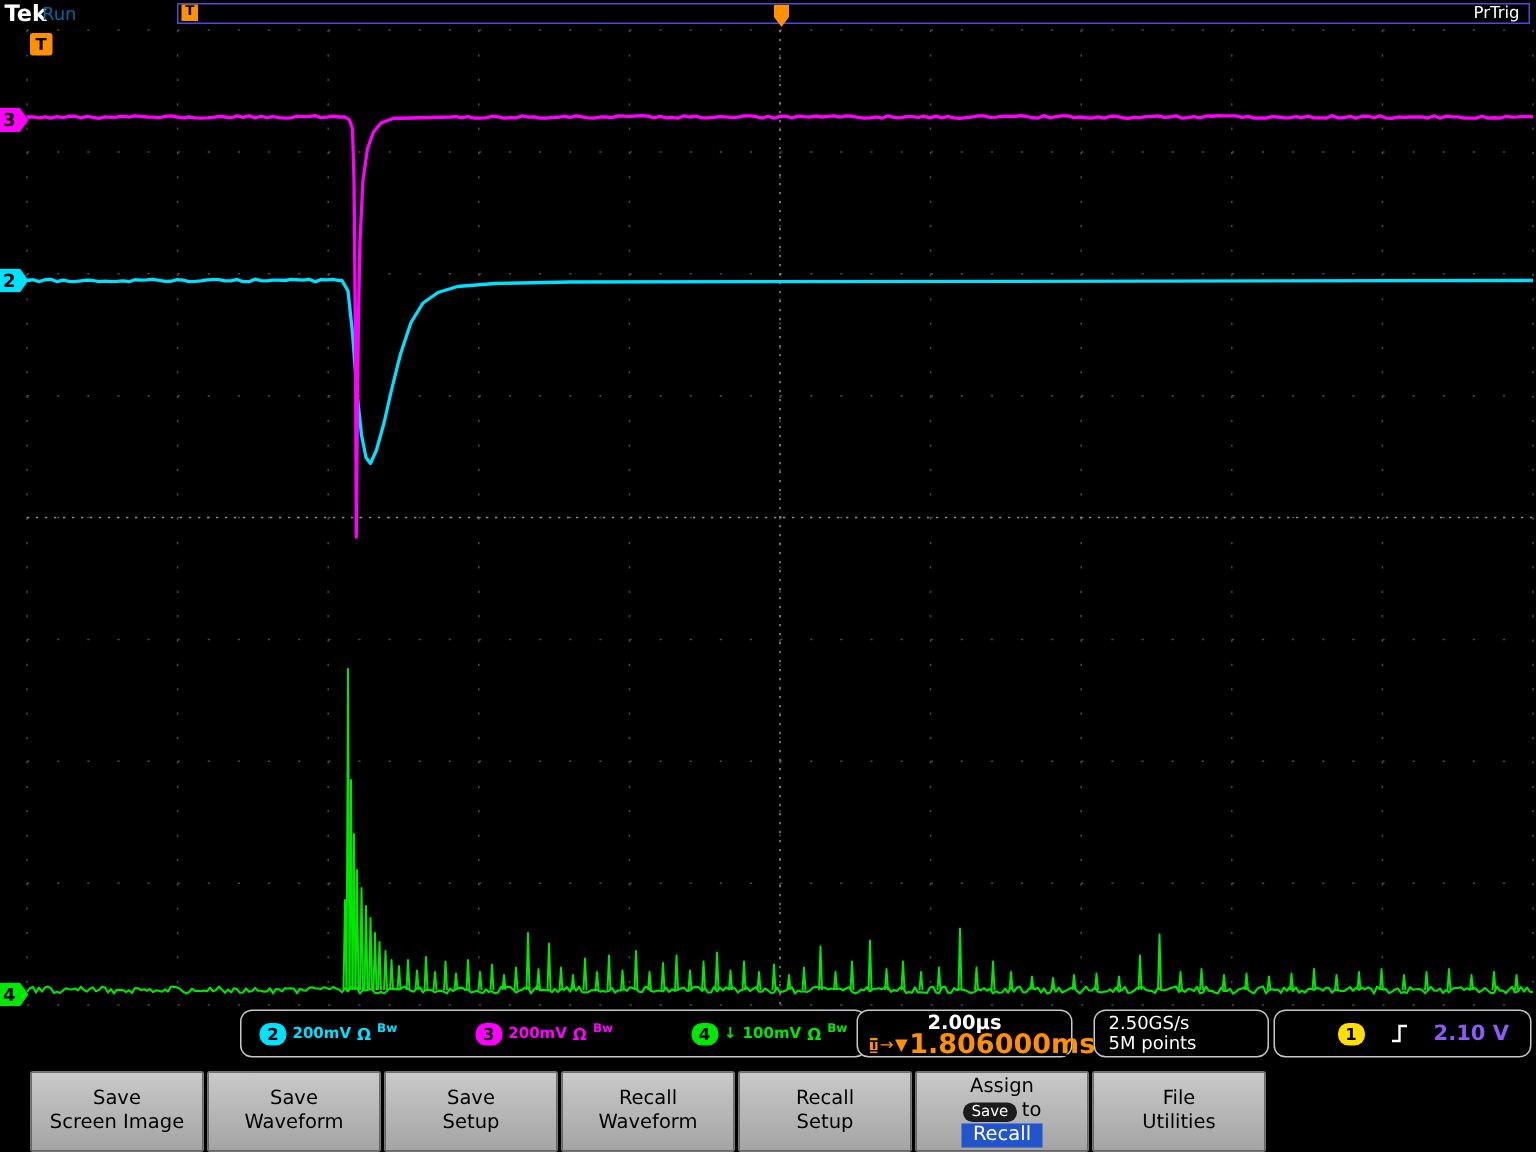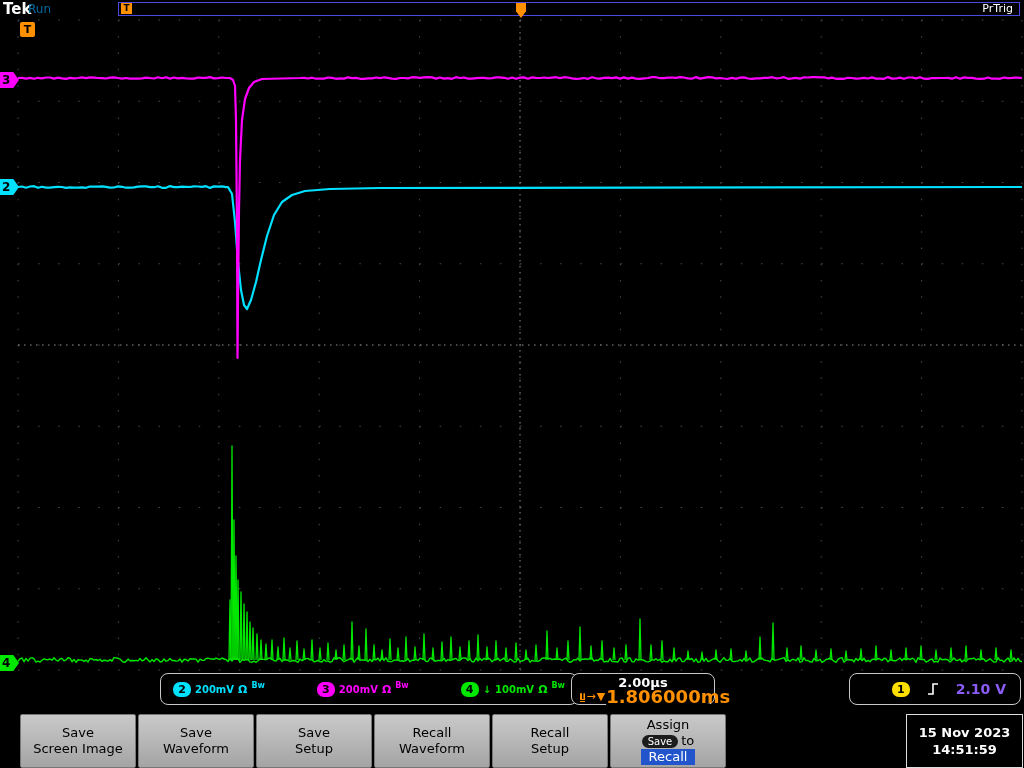--- a/index.html
+++ b/index.html
@@ -219,20 +219,24 @@
     <div class="box tbbox">
       <div class="tb1">2.00µs</div>
       <div class="tb2">
         <span class="tb-t">T</span>
           <span>→</span>
           <span>▼</span>
           <span class="tb-val">1.806000ms</span>
       </div>
     </div>
 
+    <div class="box acqbox">
+      <div>2.50GS/s</div>
+      <div>5M points</div>
+    </div>
 
     <div class="box trigbox">
       <span class="badge b1">1</span>
       <svg width="14" height="16">
         <polyline points="2,13 7,13 7,3 12,3" fill="none" stroke="#fff" stroke-width="1.6"></polyline>
       </svg>
       <span class="lvl">2.10 V</span>
     </div>
   </div>
 
@@ -258,18 +262,18 @@
       <span>Setup</span>
     </div>
     <div class="mbtn" style="left:610px">
       <span>Assign</span>
       <span class="mrow">
         <span class="savebadge">Save</span>
         <span>to</span>
       </span>
       <span class="imgchip">Recall</span>
     </div>
-    <div class="dtbox">
-      <span>15 Nov 2023</span>
-      <span>14:51:59</span>
+    <div class="mbtn" style="left:728px">
+      <span>File</span>
+      <span>Utilities</span>
     </div>
   </div>
 </div>
 
 </body></html>

